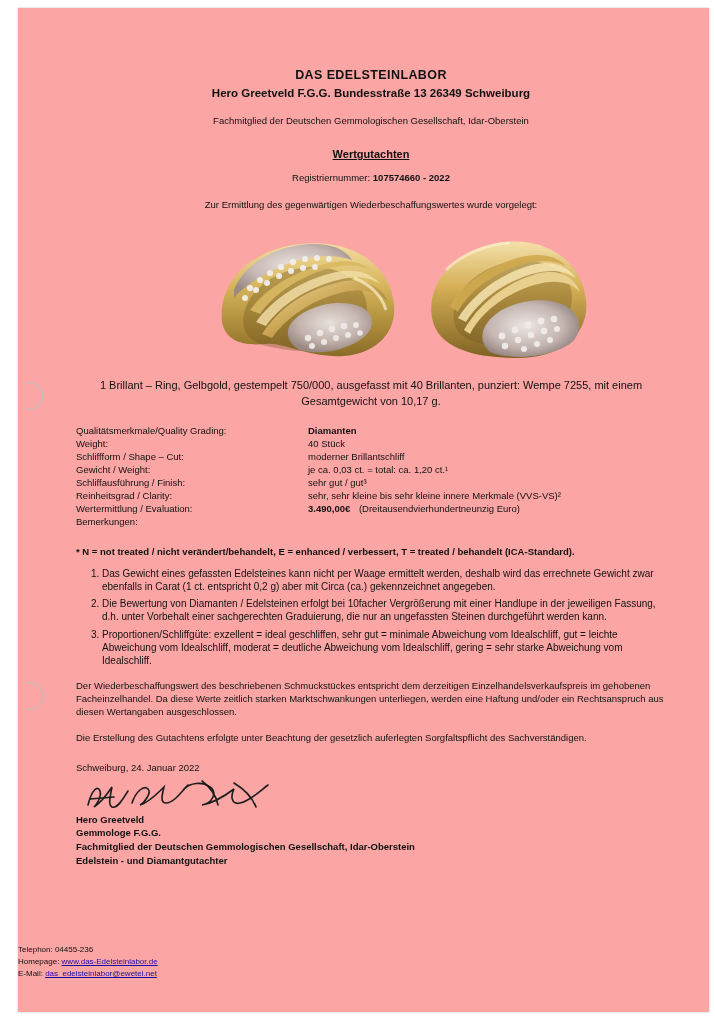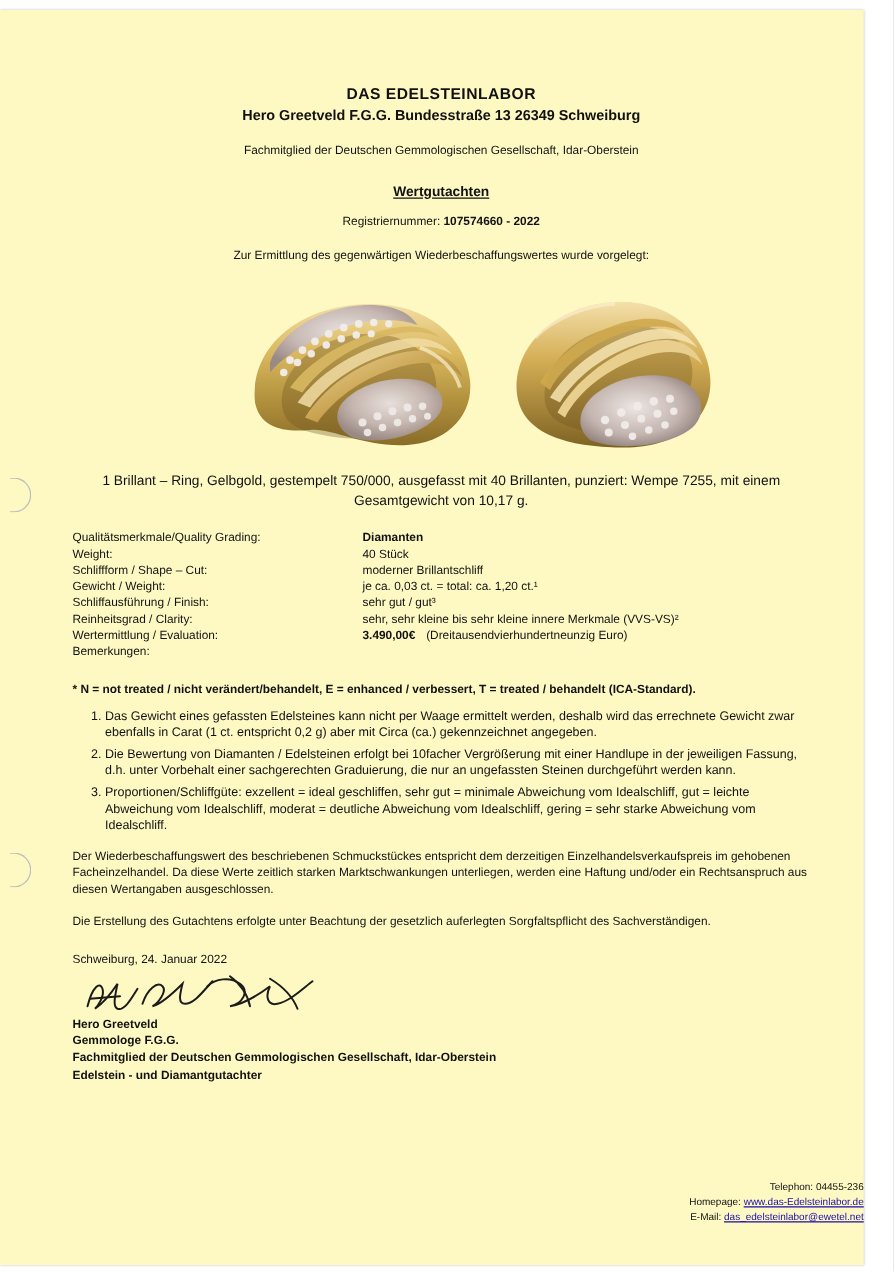--- a/index.html
+++ b/index.html
@@ -13,25 +13,25 @@
     height: 1020px;
     background: #ffffff;
     margin: 0 auto;
     overflow: hidden;
     font-family: "Liberation Sans", sans-serif;
     color: #111111;
     box-sizing: border-box;
   }
   .sheet {
     position: absolute;
-    left: 0;
+    left: 18px;
     top: 8px;
     width: 691px;
     height: 1004px;
-    background: #fef9c3;
+    background: #fca5a5;
     box-shadow: 0 0 2px rgba(0,0,0,0.25);
     box-sizing: border-box;
   }
   
   .hole {
     position: absolute;
     left: 8px;
     width: 16px;
     height: 26px;
     border: 1px solid #bdbdbd;
@@ -155,21 +155,21 @@
     font-size: 9.5px;
     font-weight: bold;
     line-height: 1.45;
   }
 
   .footer {
     position: absolute;
     left: 0;
     right: 0;
     bottom: 32px;
-    text-align: right;
+    text-align: left;
     font-size: 8px;
     line-height: 1.5;
     color: #111;
   }
   .footer a {
     color: #1a0dab;
     text-decoration: underline;
   }
 </style>
 </head>

